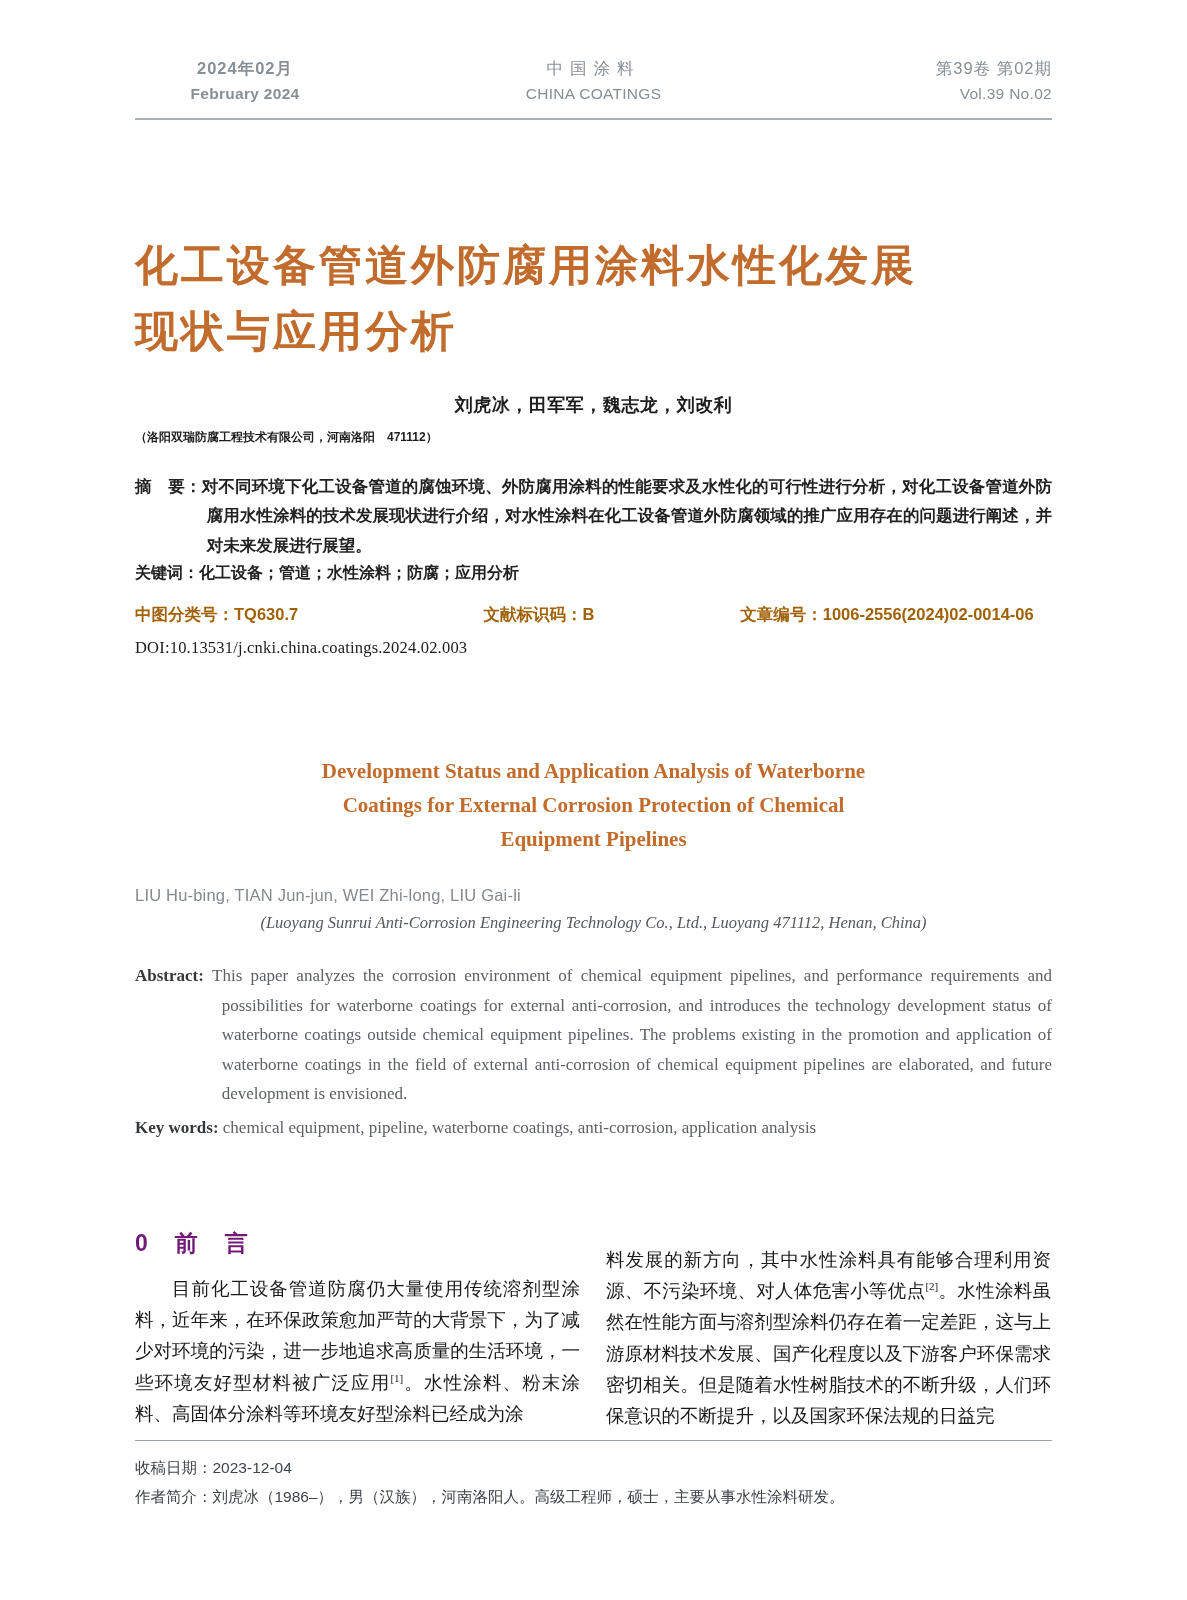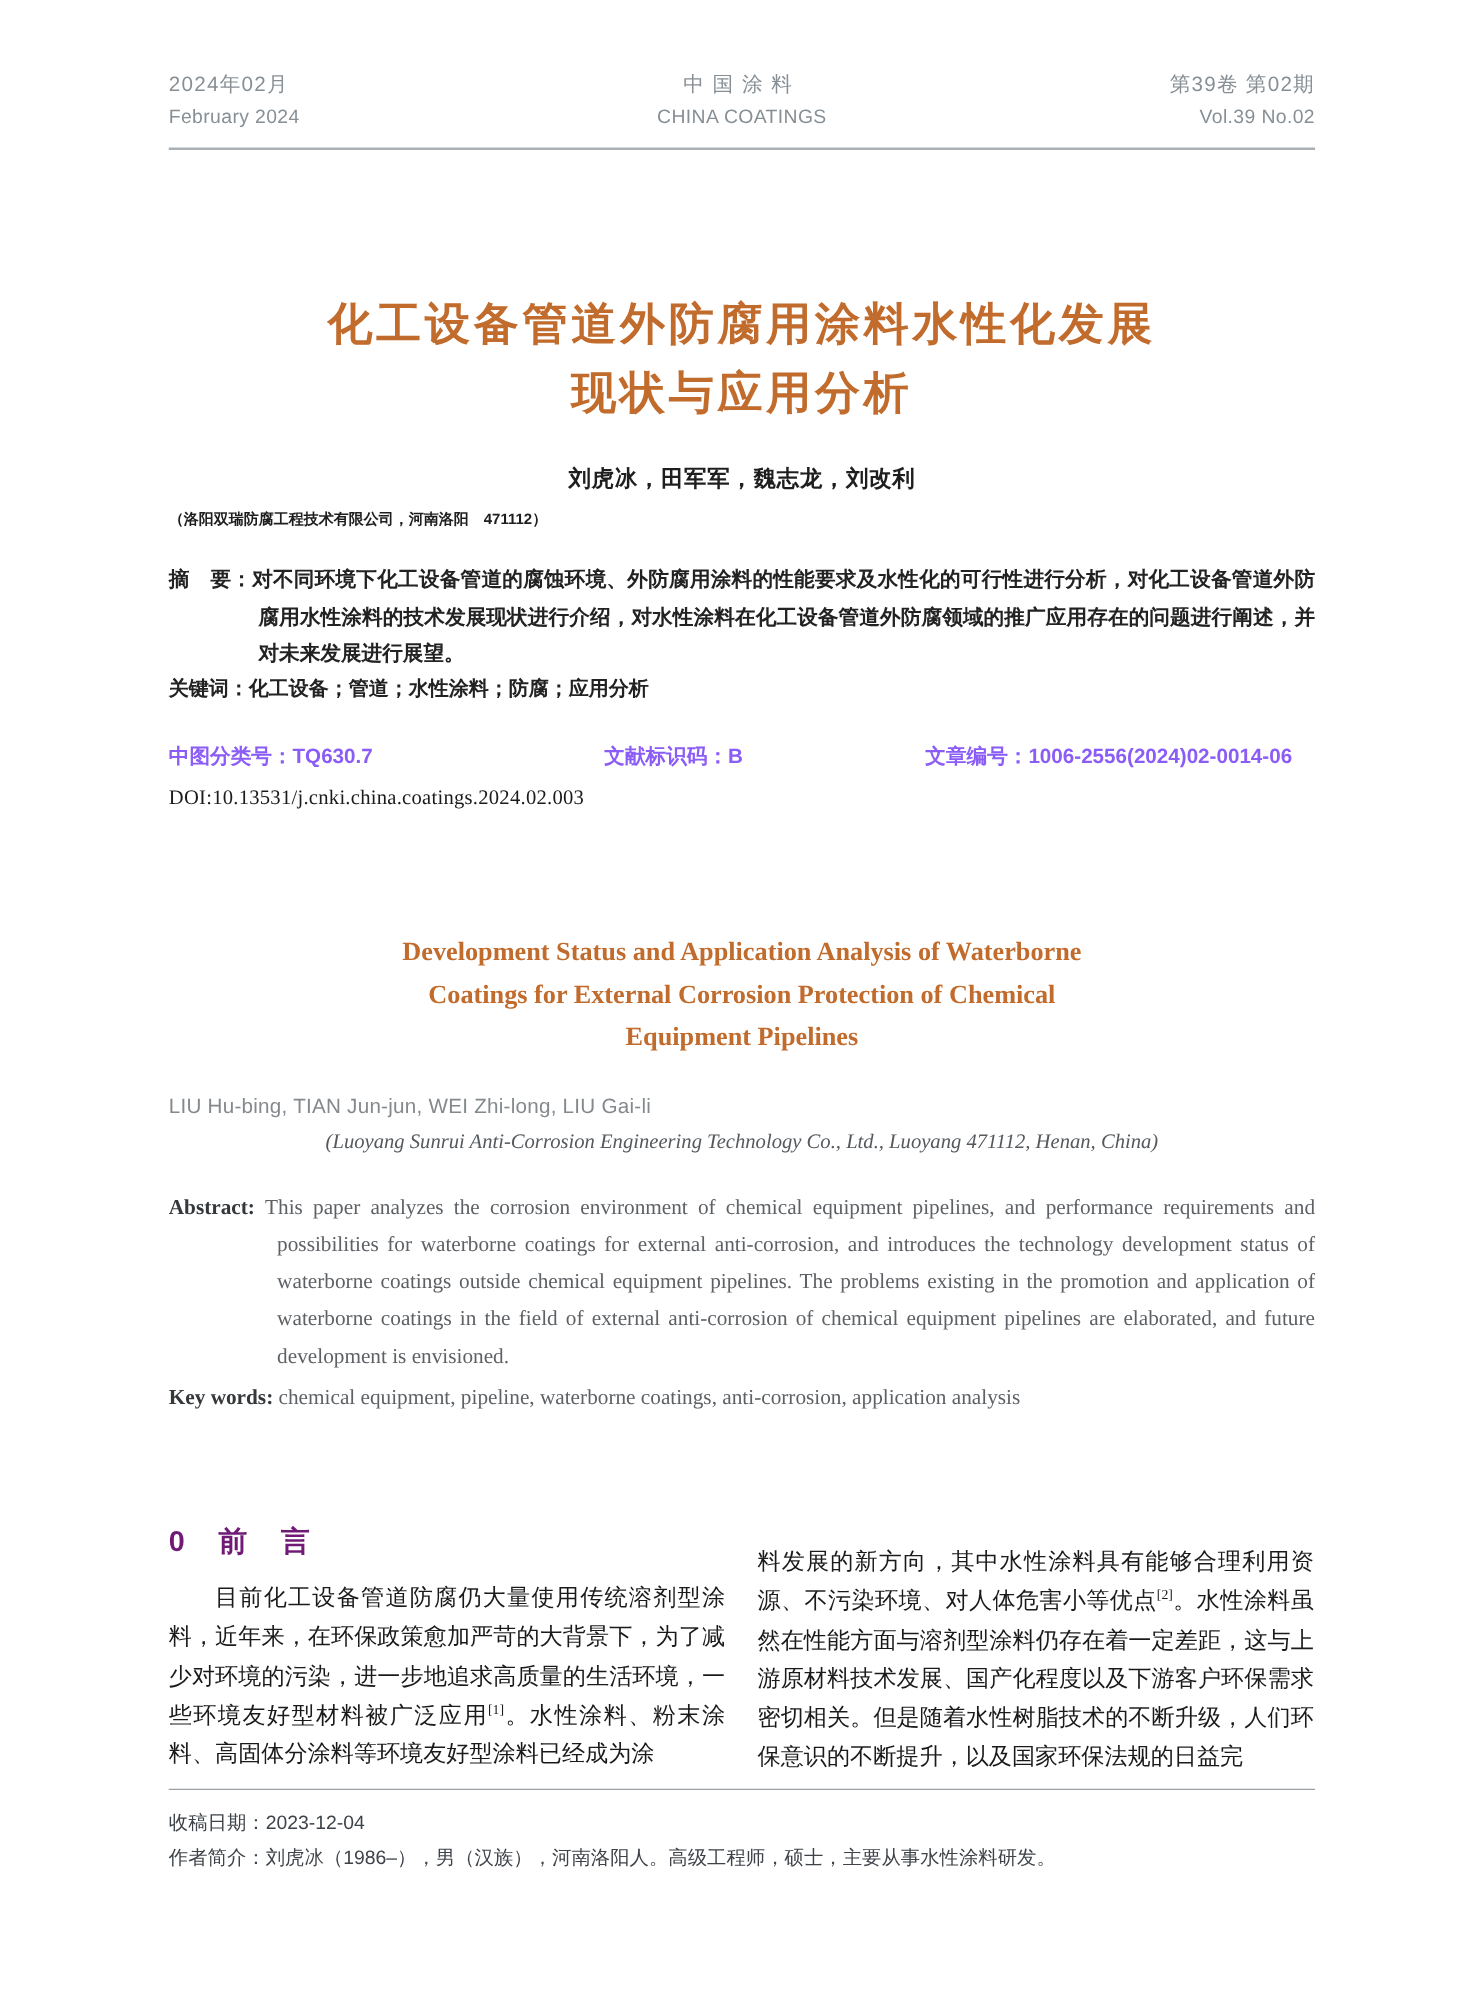--- a/index.html
+++ b/index.html
@@ -14,49 +14,49 @@
   .content { width: 917px; margin: 0 auto; }
 
   
   .journal-header {
     padding-top: 56px; padding-bottom: 12px;
     display: flex; justify-content: space-between; align-items: flex-end;
     border-bottom: 2px solid #aab1b6;
     color: #878f95;
   }
   .jh-col { line-height: 1.55; }
-  .jh-left { text-align: left; width: 220px; }
+  .jh-left { text-align: center; width: 220px; font-weight: bold; }
   .jh-center { text-align: center; flex: 1; }
   .jh-right { text-align: right; width: 220px; }
   .jh-cn { font-size: 16.5px; letter-spacing: 1px; }
   .jh-center .jh-cn { letter-spacing: 7px; }
   .jh-en { font-size: 15.5px; letter-spacing: .3px; }
 
   
   .title-cn {
-    margin-top: 112px; text-align: center;
-    color: #c16b2c; font-weight: 800; font-size: 36px;
+    margin-top: 112px; text-align: left;
+    color: #c16b2c; font-weight: 800; font-size: 43px;
     line-height: 1.55; letter-spacing: 3px;
-    font-family: Liberation Serif, serif;
+    font-family: Liberation Sans, sans-serif;
   }
   .authors-cn { margin-top: 28px; text-align: center; font-size: 18px; font-weight: 700; letter-spacing: .5px; }
   .affil-cn  { margin-top: 12px;  text-align: left; font-size: 12px; font-weight: 700; }
 
   
   .abs-cn {
     margin-top: 26px; font-size: 16.5px; line-height: 1.78;
     font-weight: 600; text-align: justify;
     padding-left: 4.35em; text-indent: -4.35em;
     color: #222;
   }
   .abs-cn .lbl, .kw-cn .lbl { font-weight: 700; }
   .kw-cn { margin-top: 3px; font-size: 16px; font-weight: 600; color: #222; }
 
   .meta-row {
-    margin-top: 32px; font-size: 16.5px; font-weight: 700; color: #8b5cf6;
+    margin-top: 20px; font-size: 16.5px; font-weight: 700; color: #a16207;
     display: grid; grid-template-columns: 38% 28% 34%;
   }
   .doi-line {
     margin-top: 12px; font-family: "Liberation Serif", serif;
     font-size: 16.5px; color: #1b1b1b; letter-spacing: .2px;
   }
 
   
   .title-en {
     margin-top: 96px; text-align: center;

